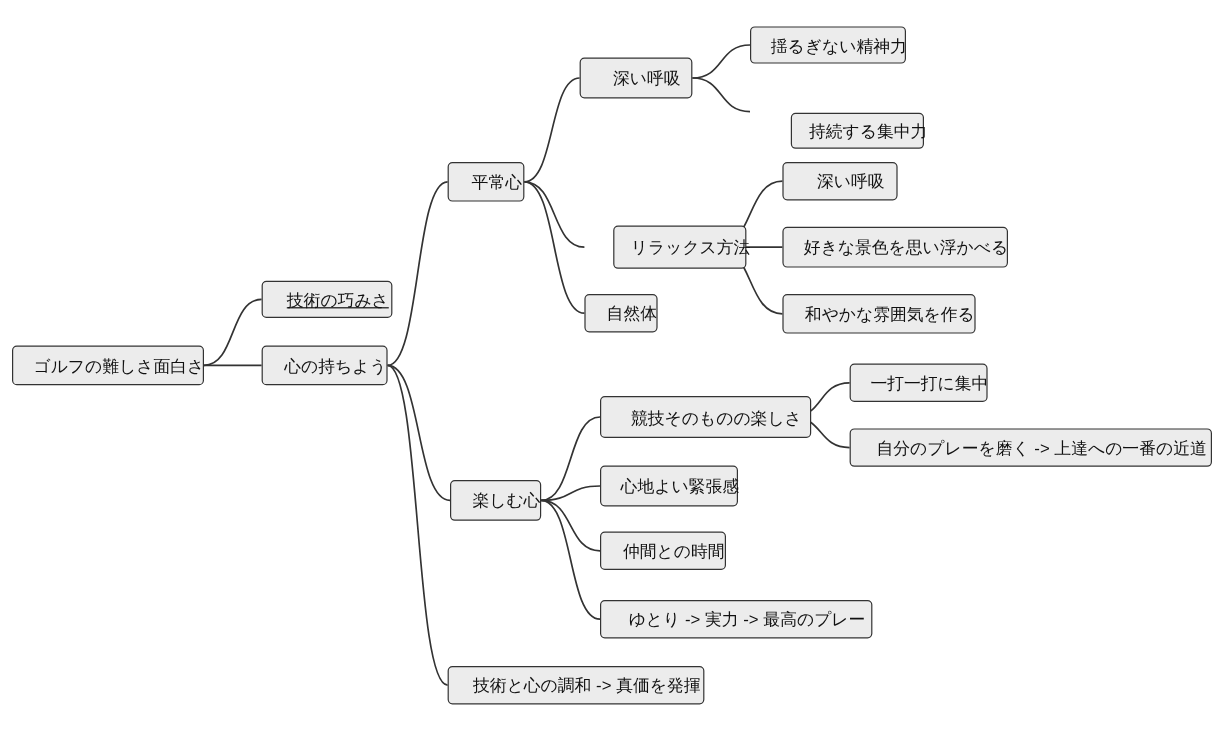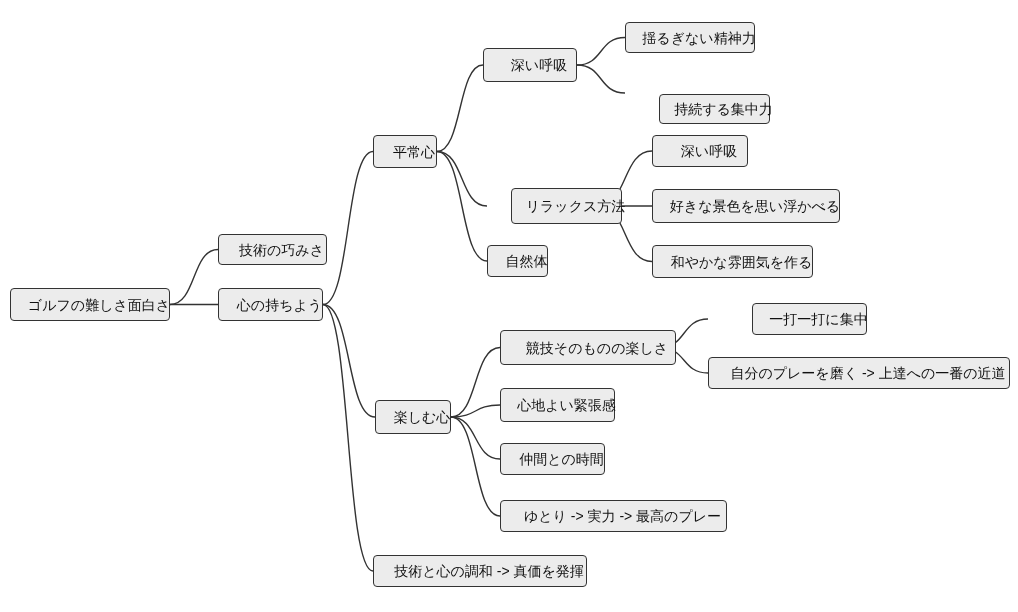--- a/index.html
+++ b/index.html
@@ -63,21 +63,21 @@
       <path d="M 451 417 C 477.95 417, 473.05 405, 500 405" class="edge"></path>
       <path d="M 451 417 C 477.95 417, 473.05 459, 500 459" class="edge"></path>
       <path d="M 451 417 C 477.95 417, 473.05 516, 500 516" class="edge"></path>
       <path d="M 660 347.5 C 686.4 347.5, 681.6 319, 708 319" class="edge"></path>
       <path d="M 660 347.5 C 686.4 347.5, 681.6 373, 708 373" class="edge"></path>
     </svg>
   <div id="nodes">
       <div class="node" style="left: 10px; top: 288px; width: 160px; height: 33px;">
         <span>ゴルフの難しさ面白さ</span>
       </div>
-      <div class="node" style="left: 218px; top: 234px; width: 109px; height: 31px;">
+      <div class="node" style="left: 218px; top: 234px; width: 109px; height: 31px; text-decoration: underline;">
         <span>技術の巧みさ</span>
       </div>
       <div class="node" style="left: 218px; top: 288px; width: 105px; height: 33px;">
         <span>心の持ちよう</span>
       </div>
       <div class="node" style="left: 373px; top: 135px; width: 64px; height: 33px;">
         <span>平常心</span>
       </div>
       <div class="node" style="left: 483px; top: 48px; width: 94px; height: 34px;">
         <span>深い呼吸</span>
@@ -102,21 +102,21 @@
       </div>
       <div class="node" style="left: 487px; top: 245px; width: 61px; height: 32px;">
         <span>自然体</span>
       </div>
       <div class="node" style="left: 375px; top: 400px; width: 76px; height: 34px;">
         <span>楽しむ心</span>
       </div>
       <div class="node" style="left: 500px; top: 330px; width: 176px; height: 35px;">
         <span>競技そのものの楽しさ</span>
       </div>
-      <div class="node" style="left: 708px; top: 303px; width: 115px; height: 32px; margin-left: 44px;">
+      <div class="node" style="left: 708px; top: 303px; width: 115px; height: 32px;">
         <span>一打一打に集中</span>
       </div>
       <div class="node" style="left: 708px; top: 357px; width: 302px; height: 32px;">
         <span>自分のプレーを磨く -&gt; 上達への一番の近道</span>
       </div>
       <div class="node" style="left: 500px; top: 388px; width: 115px; height: 34px;">
         <span>心地よい緊張感</span>
       </div>
       <div class="node" style="left: 500px; top: 443px; width: 105px; height: 32px;">
         <span>仲間との時間</span>

